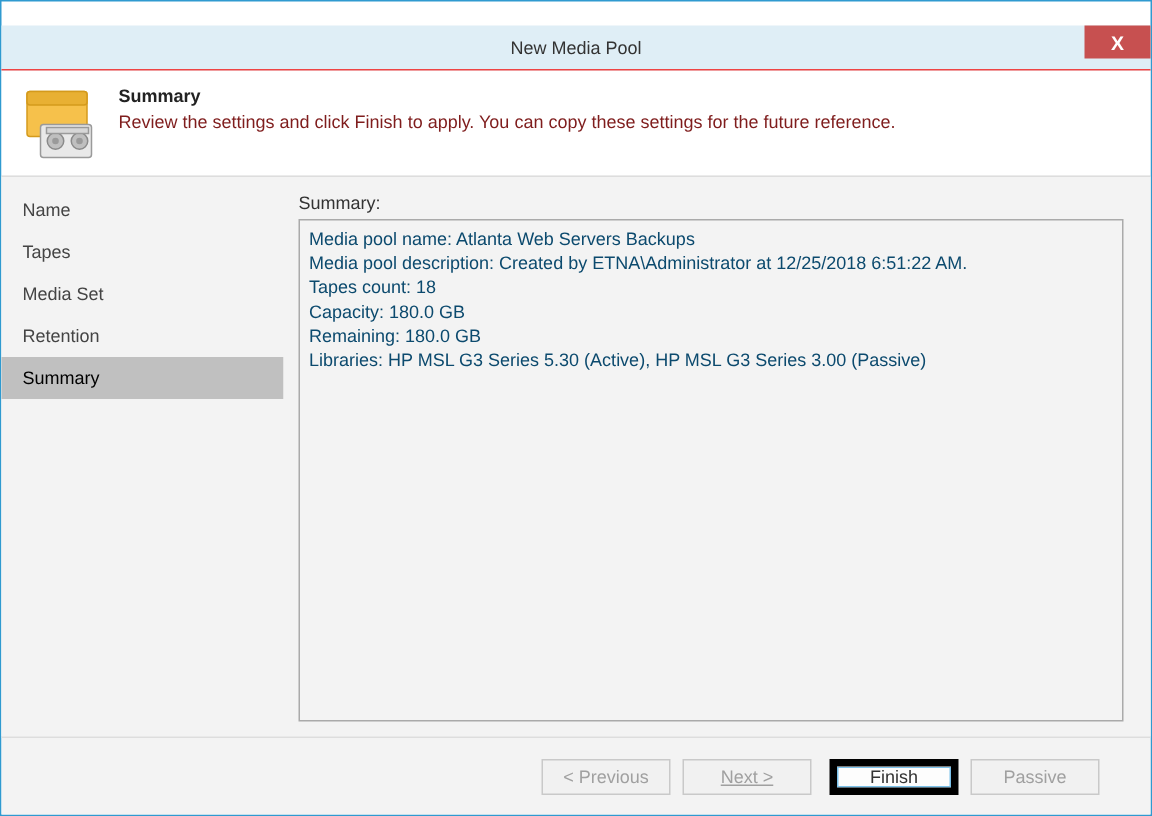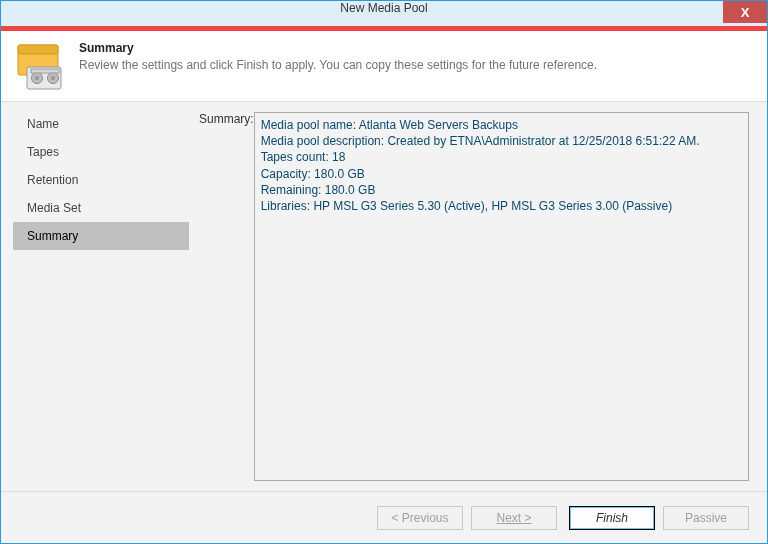--- a/index.html
+++ b/index.html
@@ -1,35 +1,35 @@
 <!DOCTYPE html>
 <html><head>
   <meta charset="utf-8">
   <style>
     * { box-sizing: border-box; margin: 0; padding: 0; }
     body { font-family: "Segoe UI", Tahoma, sans-serif; font-size: 12px; background: #fff; }
     .window { width: 768px; height: 544px; border: 1px solid #2f9ad0; background: #fff; display: flex; flex-direction: column; }
-    .titlebar { height: 30px; background: #dfeef6; display: flex; align-items: flex-start; justify-content: center; position: relative; border-bottom: 5px solid #ef4444; }
+    .titlebar { height: 30px; background: #dfeef6; display: flex; align-items: center; justify-content: center; position: relative; border-bottom: 1px solid #ef4444; margin-top: 16px; }
     .titlebar-title { color: #333; font-size: 12px; }
     .close-btn { position: absolute; right: 0; top: 0; width: 44px; height: 22px; background: #c75050; color: #fff; display: flex; align-items: center; justify-content: center; font-family: Arial, sans-serif; font-size: 13px; font-weight: bold; cursor: pointer; }
     .header { padding: 10px 12px 10px 14px; display: flex; gap: 14px; align-items: flex-start; background: #fff; }
     .header-icon { width: 50px; height: 50px; flex-shrink: 0; }
     .header-text h2 { font-size: 12px; font-weight: bold; color: #222; margin-bottom: 3px; }
-    .header-text p { font-size: 12px; color: #737373; }
+    .header-text p { font-size: 12px; color: #7f1d1d; }
     .body { flex: 1; display: flex; background: #f3f3f3; border-top: 1px solid #ddd; }
-    .sidebar { width: 188px; background: #f3f3f3; padding-top: 8px; padding-left: 12px; }
+    .sidebar { width: 188px; background: #f3f3f3; padding-top: 8px; }
     .sidebar-item { padding: 7px 14px; color: #444; cursor: pointer; }
     .sidebar-item.active { background: #c0c0c0; color: #000; }
-    .main { flex: 1; background: #f3f3f3; padding: 10px 18px 10px 10px; display: flex; flex-direction: row; }
+    .main { flex: 1; background: #f3f3f3; padding: 10px 18px 10px 10px; display: flex; flex-direction: column; }
     .summary-label { font-size: 12px; color: #333; margin-bottom: 4px; }
     .summary-box { flex: 1; border: 1px solid #aaa; background: #f3f3f3; padding: 4px 6px; font-size: 12px; color: #0c4a6e; line-height: 1.35; white-space: pre-line; overflow: auto; }
-    .footer { height: 52px; border-top: 1px solid #ddd; background: #f3f3f3; display: flex; justify-content: flex-end; align-items: center; gap: 8px; padding: 0 18px; }
+    .footer { height: 52px; border-top: 1px solid #ddd; background: #f3f3f3; display: flex; justify-content: flex-end; align-items: center; gap: 8px; padding: 0 34px; }
     .btn { width: 86px; height: 24px; border: 1px solid #adadad; background: #fdfdfd; color: #333; font-size: 12px; cursor: pointer; }
     .btn:disabled { color: #a0a0a0; border-color: #c9c9c9; background: #f1f1f1; cursor: default; }
-    .btn.primary { border: 1px solid #000000; box-shadow: inset 0 0 0 1px #7ac1ea; font-style: italic; }
+    .btn.primary { border: 5px solid #000000; box-shadow: inset 0 0 0 1px #7ac1ea; }
     .gap-small { margin-right: 4px; text-decoration: underline; }
   </style>
 </head>
 <body>
 
 <div class="window">
 
   <div class="titlebar">
     <span class="titlebar-title">New Media Pool</span>
     <div class="close-btn">
@@ -53,22 +53,22 @@
     <div class="header-text">
       <h2>Summary</h2>
       <p>Review the settings and click Finish to apply. You can copy these settings for the future reference.</p>
     </div>
   </div>
 
   <div class="body">
     <div class="sidebar">
       <div class="sidebar-item">Name</div>
       <div class="sidebar-item">Tapes</div>
+      <div class="sidebar-item">Media Set</div>
       <div class="sidebar-item">Retention</div>
-      <div class="sidebar-item">Media Set</div>
       <div class="sidebar-item active">Summary</div>
     </div>
 
     <div class="main">
       <div class="summary-label">Summary:</div>
       <div class="summary-box" id="summary-box">Media pool name: Atlanta Web Servers Backups
 Media pool description: Created by ETNA\Administrator at 12/25/2018 6:51:22 AM.
 Tapes count: 18
 Capacity: 180.0 GB
 Remaining: 180.0 GB

